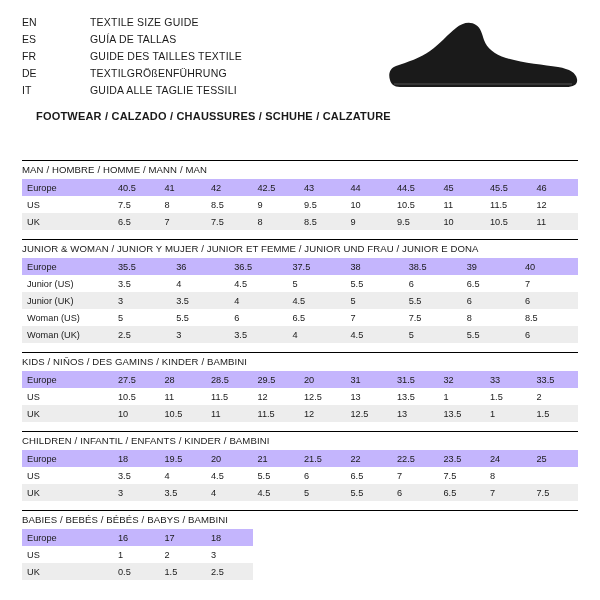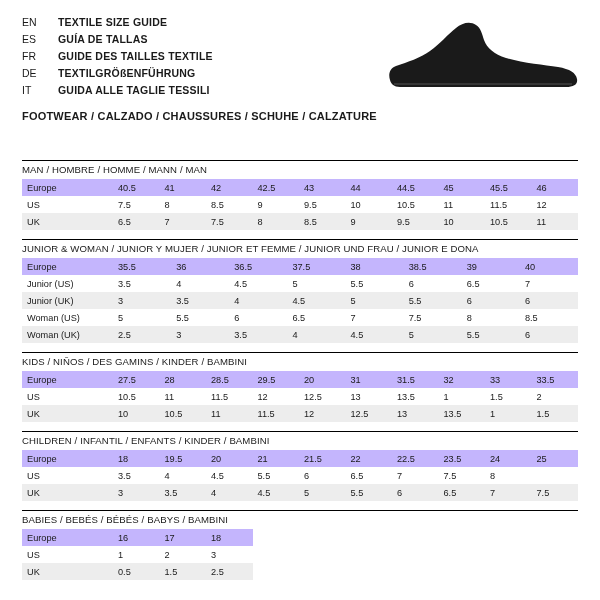--- a/index.html
+++ b/index.html
@@ -36,28 +36,29 @@
     margin-bottom: 1px;
   }
   .lang-code {
     width: 36px;
     flex: 0 0 36px;
     font-size: 10.5px;
     color: #1a1a1a;
   }
   .lang-title {
     font-size: 10.5px;
-    font-weight: bold;
+    font-weight: normal;
     letter-spacing: 0.2px;
     color: #1a1a1a;
+    margin-left: 32px;
   }
 
   .section-heading {
     position: absolute;
-    left: 22px;
+    left: 36px;
     top: 110px;
     font-size: 11px;
     font-weight: bold;
     letter-spacing: 0.2px;
   }
 
   
   .shoe {
     position: absolute;
     right: 18px;

